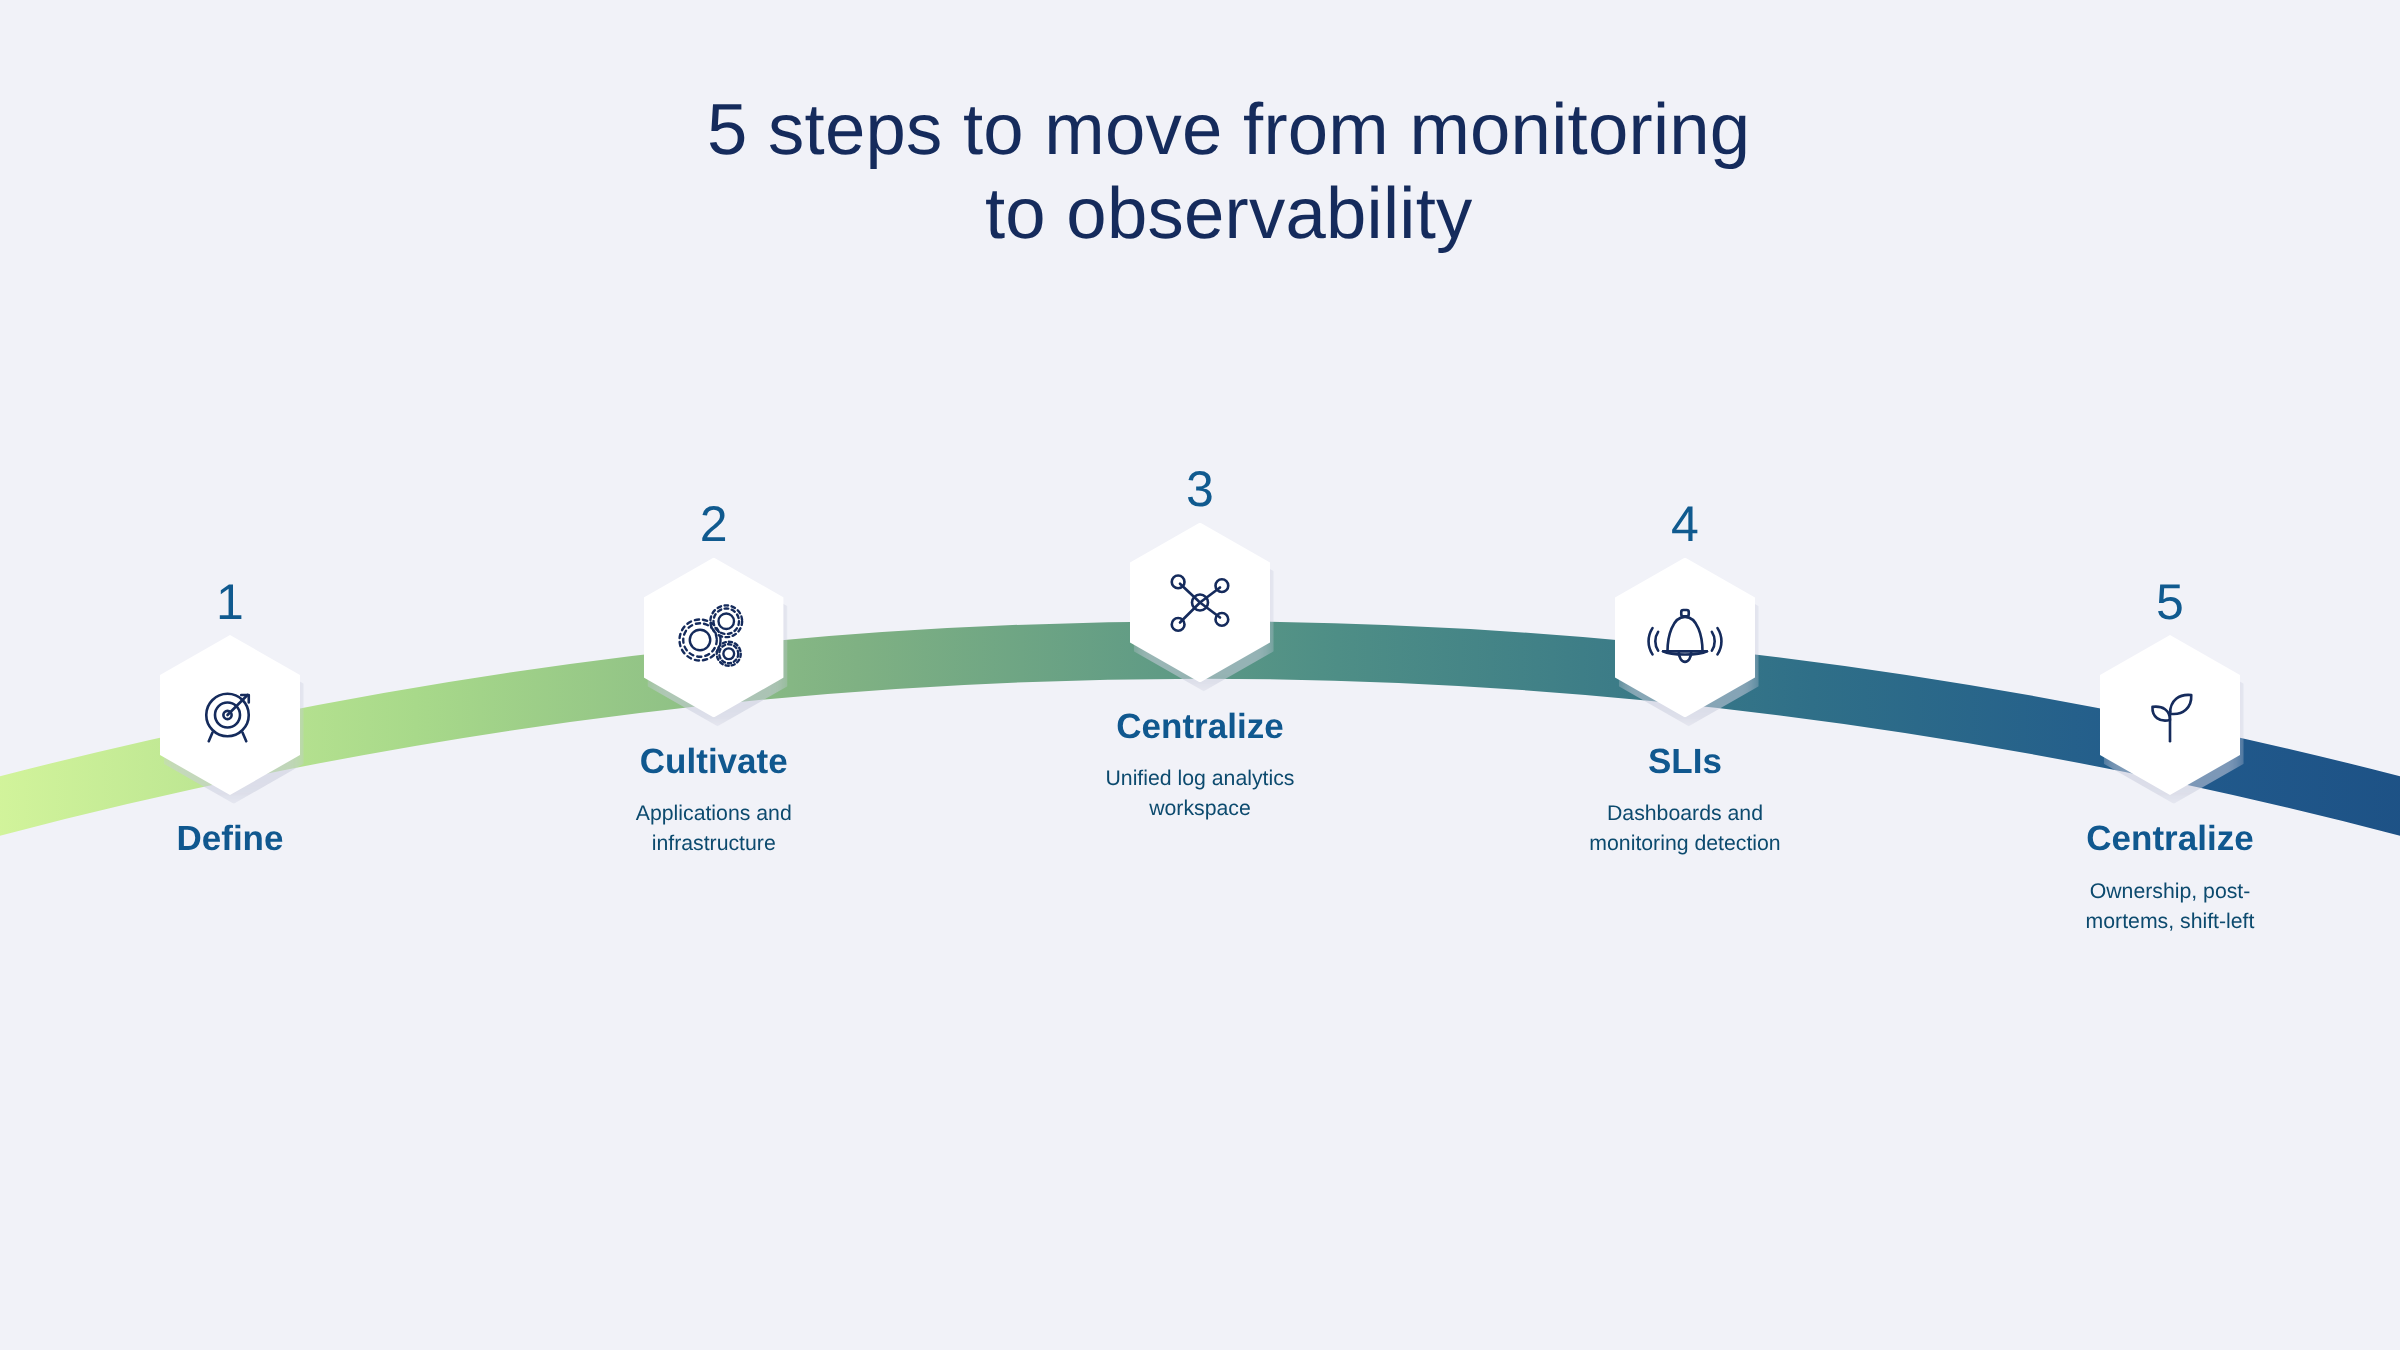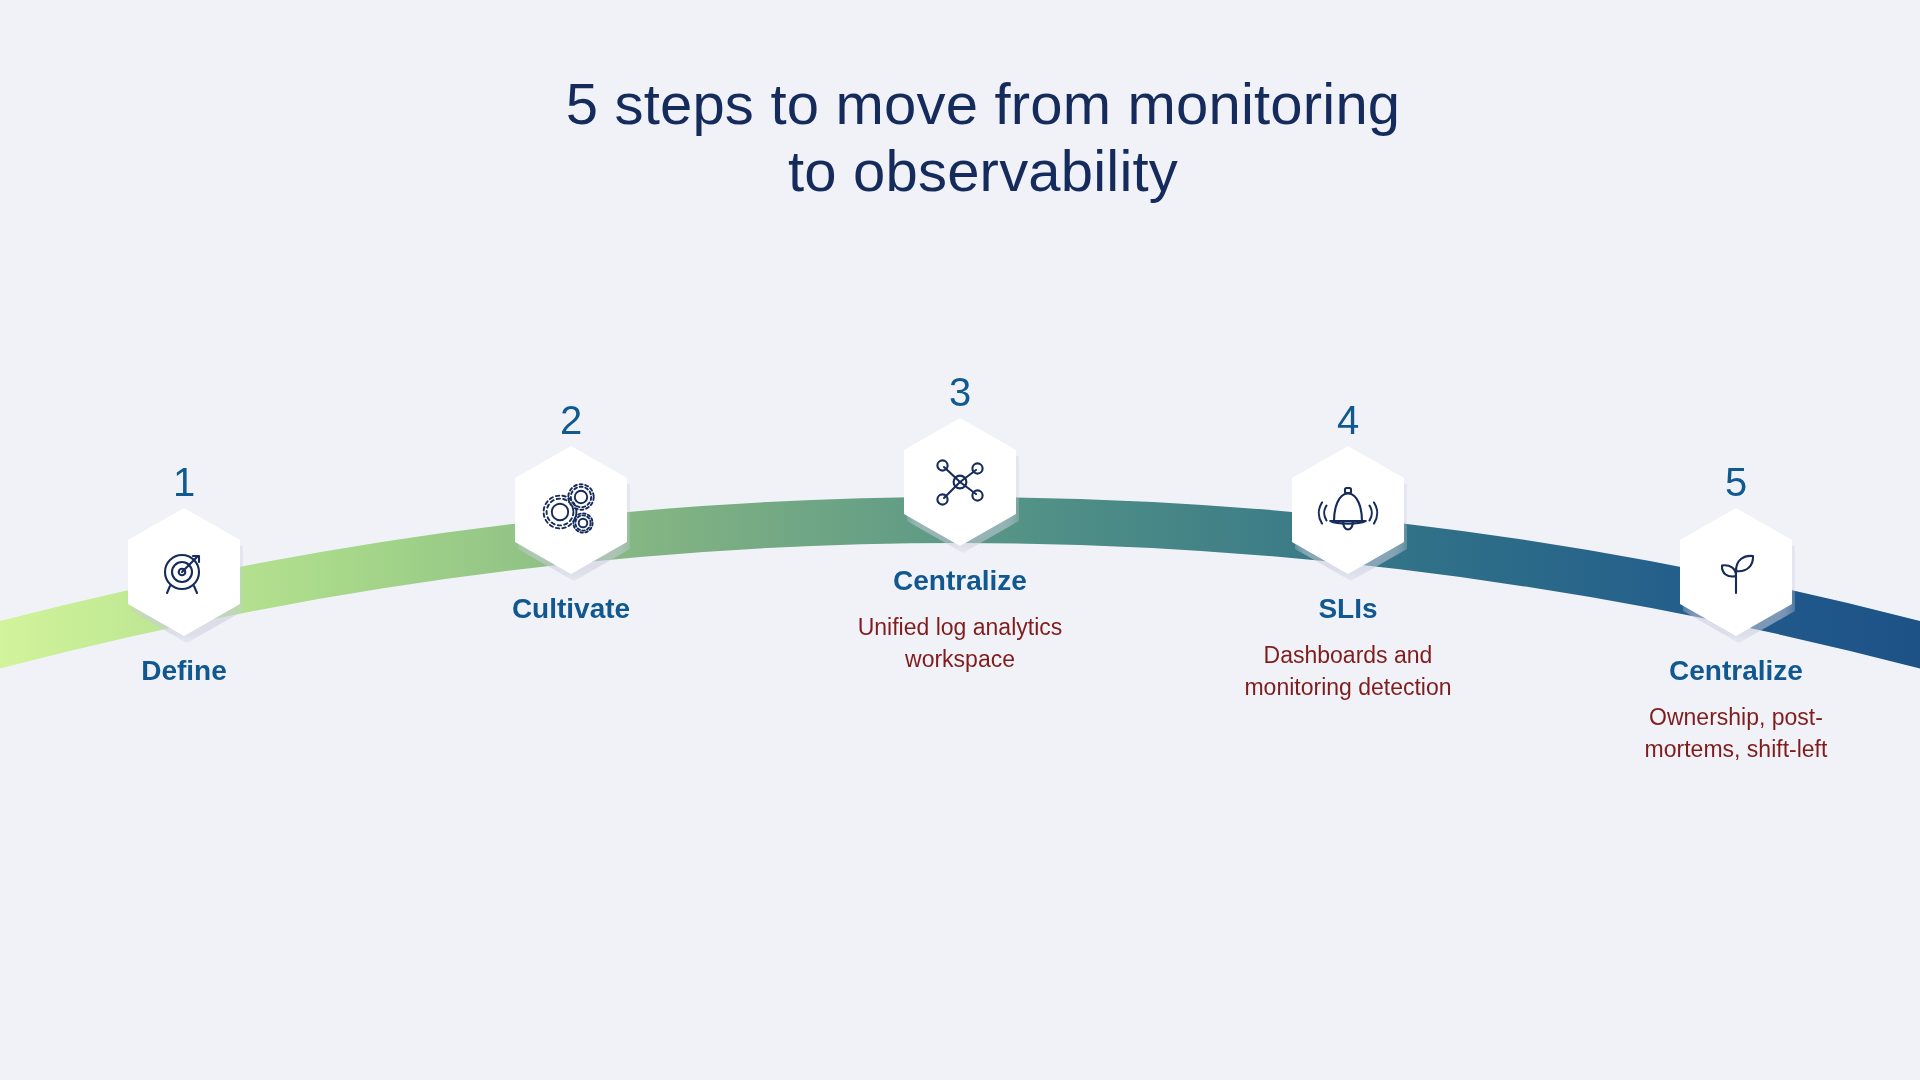--- a/index.html
+++ b/index.html
@@ -63,22 +63,22 @@
   }
   .hex svg { display:block; }
   .step-title {
     margin-top:18px;
     font-size:28px; font-weight:700;
     color:#10588f;
     line-height:1.2;
   }
   .step-desc {
     margin-top:13px;
-    font-size:23px; font-weight:400;
-    color:#7f1d1d;
+    font-size:17px; font-weight:400;
+    color:#0c4a6e;
     line-height:1.43;
     white-space:pre-line;
   }
 </style>
 </head>
 <body>
 
 <div id="stage">
 
   <div class="title">5 steps to move from monitoring
@@ -138,20 +138,22 @@
     </g>
     <g transform="translate(42,42)">
       <circle cx="0" cy="0" r="4.3"></circle>
       <circle cx="0" cy="0" r="7.6" stroke-dasharray="2.6 2.4"></circle>
       <circle cx="0" cy="0" r="9.6" stroke-dasharray="2.6 2.4"></circle>
     </g>
   </svg>
 </div>
         </div>
         <div class="step-title">Cultivate</div>
+        <div class="step-desc">Applications and
+infrastructure</div>
       </div>
       <div class="step" style="left: 960px; top: 372px;">
         <div class="step-num">3</div>
         <div class="hex-wrap">
           <div class="hex-shadow"></div>
           <div class="hex">
   <svg width="58" height="58" viewBox="0 0 58 58" fill="none" stroke="#152b5c" stroke-width="2.1" stroke-linecap="round" stroke-linejoin="round">
     <line x1="29" y1="29" x2="13" y2="14"></line>
     <line x1="29" y1="29" x2="45" y2="17"></line>
     <line x1="29" y1="29" x2="13" y2="45"></line>

